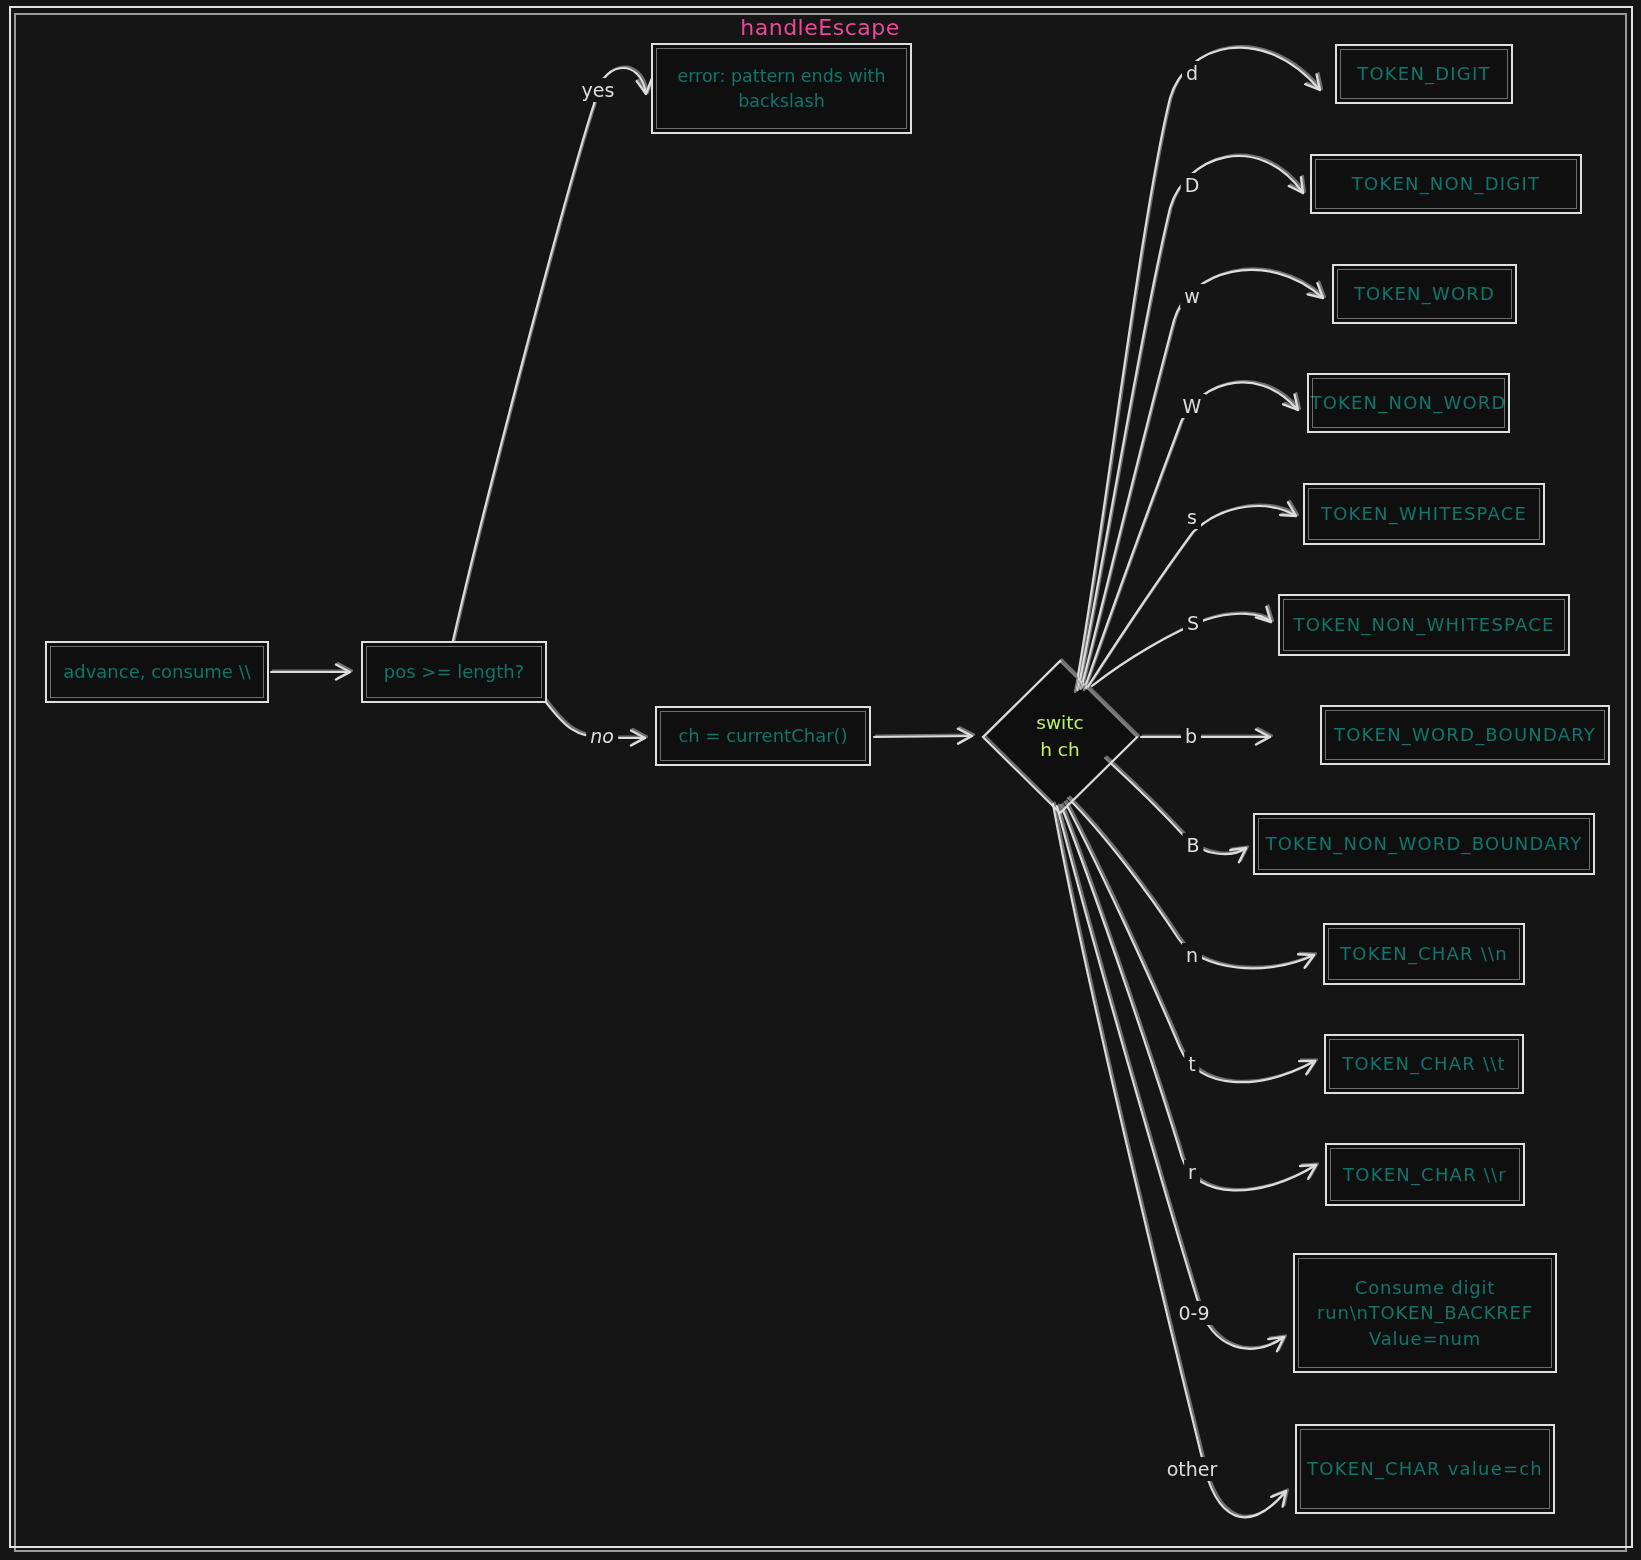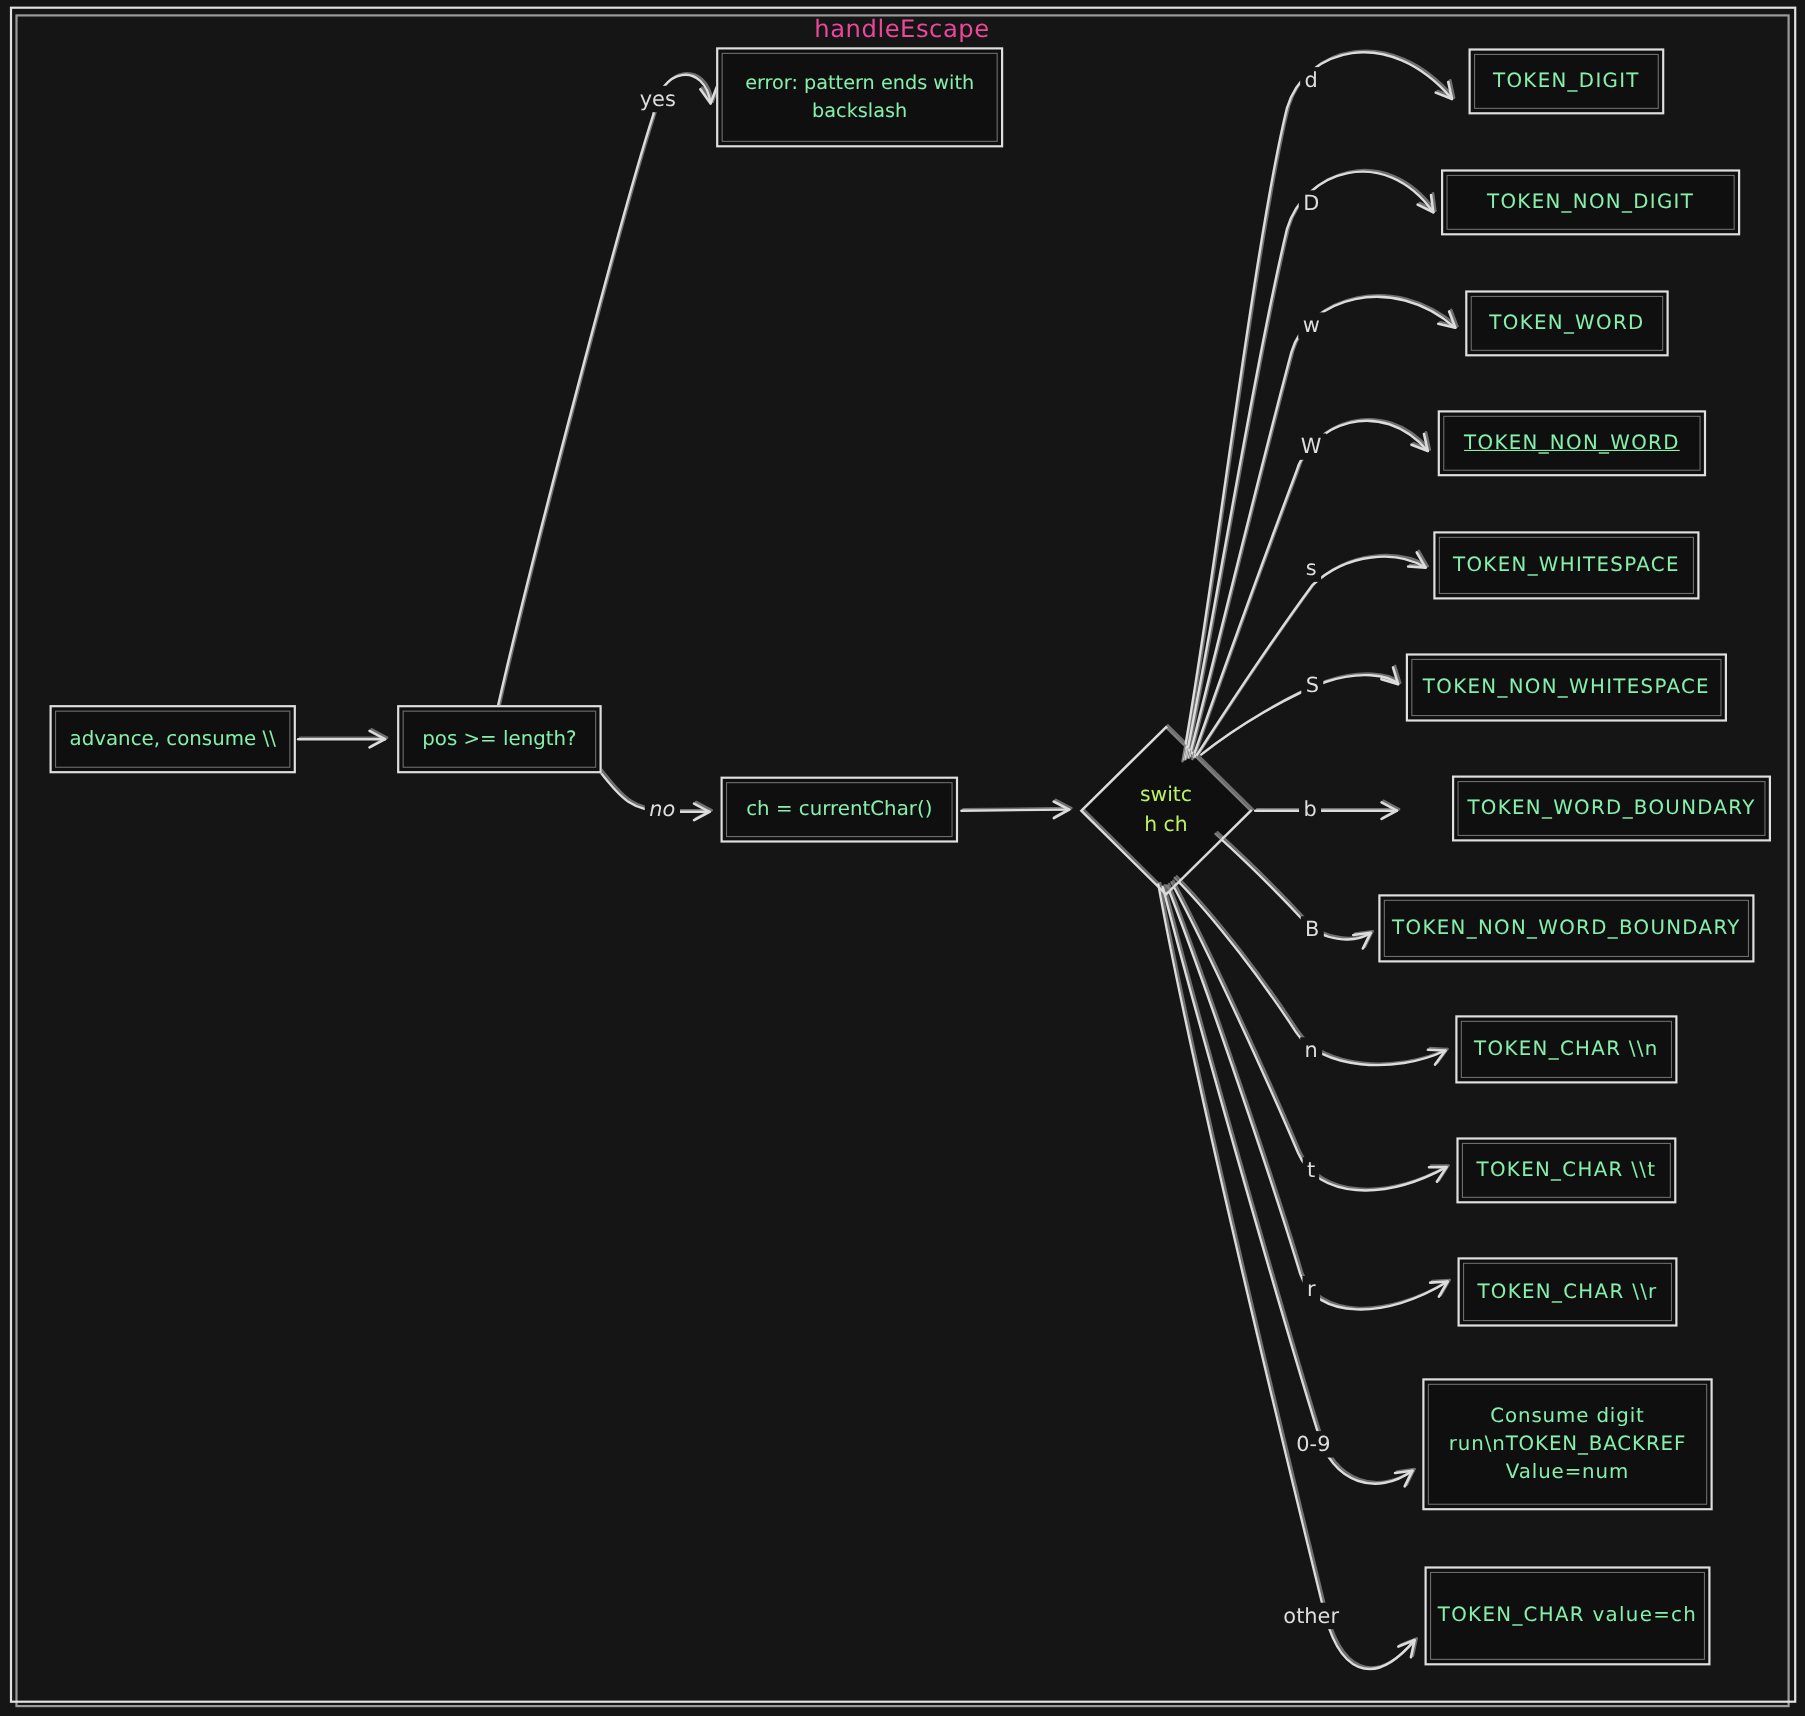--- a/index.html
+++ b/index.html
@@ -33,21 +33,21 @@
     border: 2px solid #dfdfdf;
     outline: 1px solid rgba(223,223,223,0.45);
     outline-offset: -6px;
     display: flex;
     align-items: center;
     justify-content: center;
     text-align: center;
     font-size: 18px;
     line-height: 1.4;
     padding: 20px 10px;
-    color: #86efac;
+    color: #0f766e;
   }
   .token {
     letter-spacing: 1.2px;
     white-space: nowrap;
     font-size: 18px;
   }
   .token.wrap {
     white-space: normal;
     letter-spacing: 0.8px;
   }
@@ -132,21 +132,21 @@
   <div class="node" style="left:655px; top:706px; width:216px; height:60px;">ch = currentChar()</div>
 
   <div class="diamond-label">
     <span>switc</span>
     <span>h ch</span>
   </div>
 
   <div class="node token" style="left:1335px; top:44px;  width:178px; height:60px;">TOKEN_DIGIT</div>
   <div class="node token" style="left:1310px; top:154px; width:272px; height:60px;">TOKEN_NON_DIGIT</div>
   <div class="node token" style="left:1332px; top:264px; width:185px; height:60px;">TOKEN_WORD</div>
-  <div class="node token" style="left:1307px; top:373px; width:244px; height:60px;text-decoration:underline;">TOKEN_NON_WORD</div>
+  <div class="node token" style="left:1307px; top:373px; width:203px; height:60px;">TOKEN_NON_WORD</div>
   <div class="node token" style="left:1303px; top:483px; width:242px; height:62px;">TOKEN_WHITESPACE</div>
   <div class="node token" style="left:1278px; top:594px; width:292px; height:62px;">TOKEN_NON_WHITESPACE</div>
   <div class="node token" style="left:1279px; top:705px; width:290px; height:60px;margin-left:41px;">TOKEN_WORD_BOUNDARY</div>
   <div class="node token" style="left:1253px; top:813px; width:342px; height:62px;">TOKEN_NON_WORD_BOUNDARY</div>
   <div class="node token" style="left:1323px; top:923px; width:202px; height:62px;">TOKEN_CHAR \\n</div>
   <div class="node token" style="left:1324px; top:1034px; width:200px; height:60px;">TOKEN_CHAR \\t</div>
   <div class="node token" style="left:1325px; top:1143px; width:200px; height:63px;">TOKEN_CHAR \\r</div>
   <div class="node token wrap" style="left:1293px; top:1253px; width:264px; height:120px;">Consume digit run\nTOKEN_BACKREF Value=num</div>
   <div class="node token" style="left:1295px; top:1424px; width:260px; height:90px;">TOKEN_CHAR value=ch</div>
 

